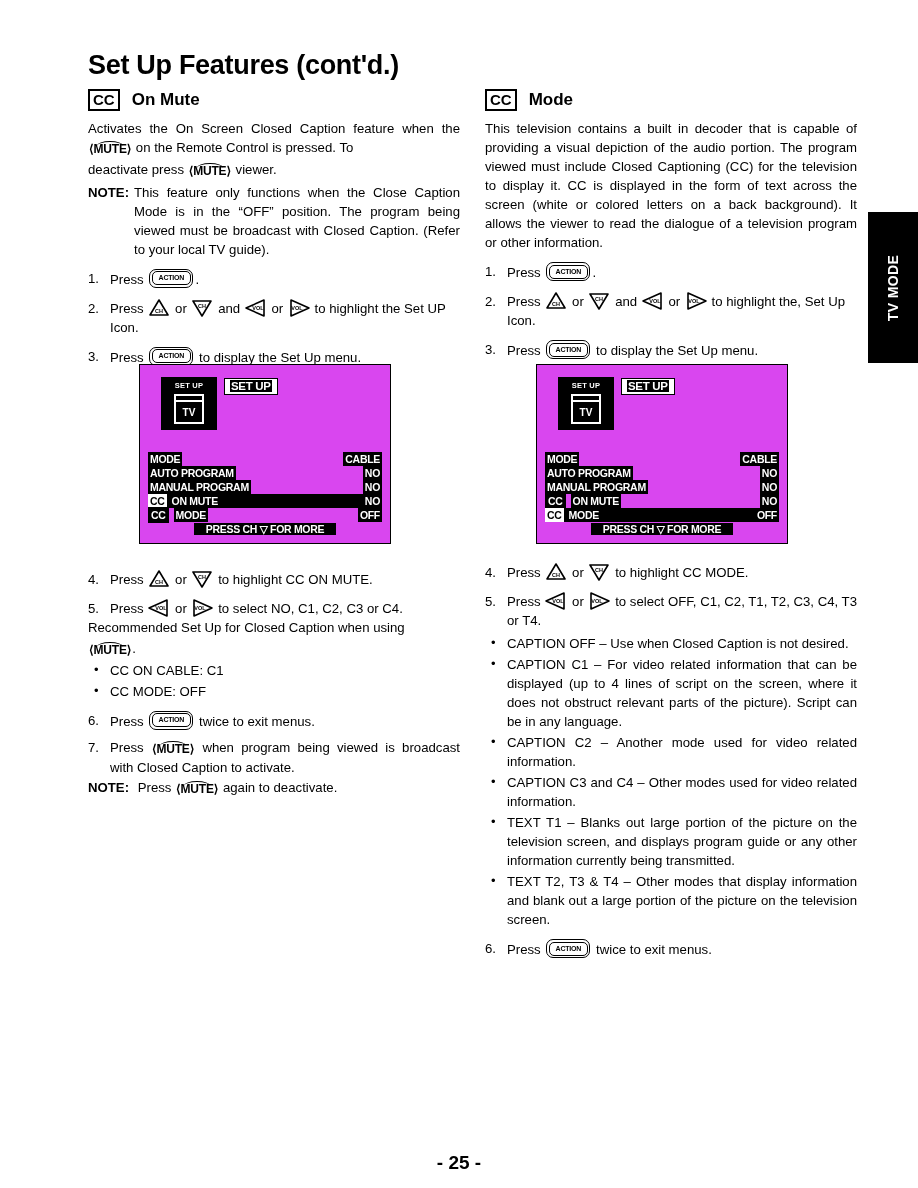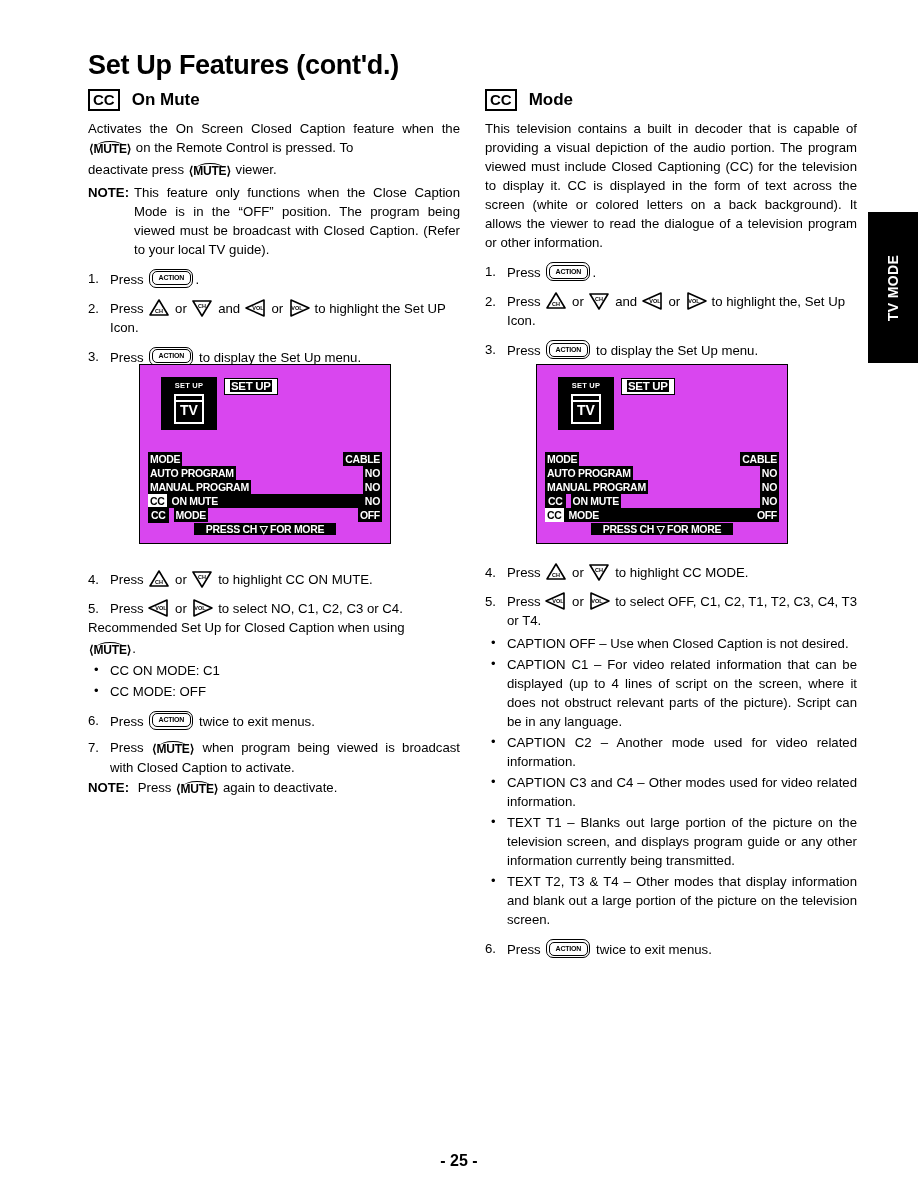--- a/index.html
+++ b/index.html
@@ -221,21 +221,21 @@
   .setup-tile .tv-box::before {
     content: "";
     position: absolute;
     left: 0; right: 0; top: 4px;
     border-top: 2.2px solid #fff;
   }
   .setup-tile .tv-word {
     position: absolute;
     left: 0; right: 0; bottom: 4px;
     text-align: center;
-    font-size: 14px;
+    font-size: 10px;
     font-weight: bold;
   }
 
   
   .setup-banner {
     position: absolute;
     left: 84px;
     top: 13px;
     background: #fff;
     border: 1.4px solid #000;
@@ -317,21 +317,21 @@
     font-weight: bold;
     letter-spacing: 0.4px;
   }
 
   
   #page-number {
     position: absolute;
     left: 0; right: 0;
     top: 1152px;
     text-align: center;
-    font-size: 16px;
+    font-size: 19px;
     font-weight: bold;
   }
 </style>
 </head>
 <body>
 
 <div class="page">
 
   <div id="page-title">Set Up Features (cont'd.)</div>
 
@@ -457,21 +457,21 @@
 
     <p class="plain" style="margin-top:0">
       <span>Recommended Set Up for Closed Caption when using</span>
     </p>
     <p class="plain">
       <span class="glyph key-mute"><span class="arc"></span><span class="txt">⟨<span>MUTE</span>⟩</span></span><span>.</span>
     </p>
 
     <div class="bul">
       <span class="dot">•</span>
-      <span class="body nojust">CC ON MODE: C1</span>
+      <span class="body nojust">CC ON CABLE: C1</span>
     </div>
     <div class="bul">
       <span class="dot">•</span>
       <span class="body nojust">CC MODE: OFF</span>
     </div>
 
     <div class="step">
       <span class="num">6.</span>
       <span class="body">
         <span>Press</span>

